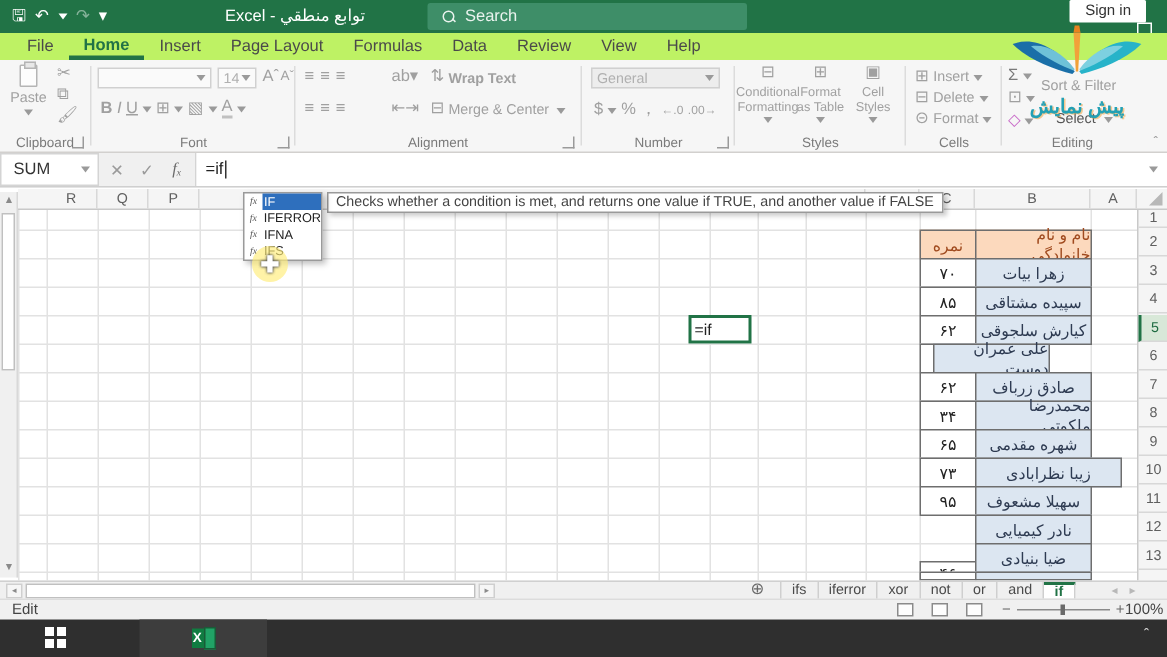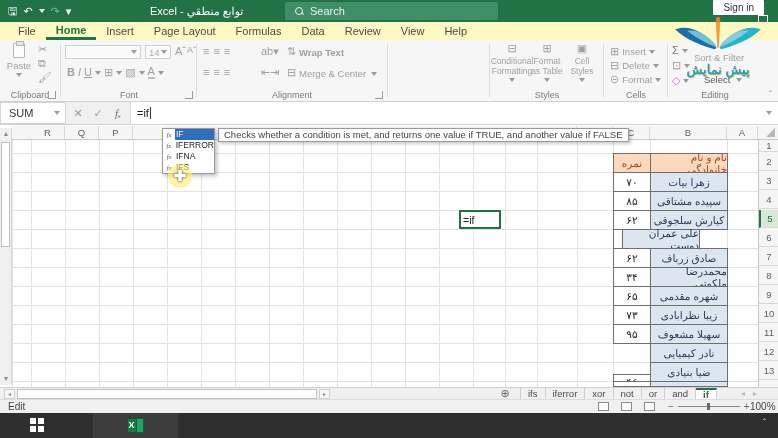--- a/index.html
+++ b/index.html
@@ -20,21 +20,21 @@
   .mag::before { content:""; position:absolute; left:0; top:0; width:6px; height:6px; border:1.2px solid #eaf3ee; border-radius:50%; }
   .mag::after { content:""; position:absolute; left:5.5px; top:5.5px; width:3px; height:1.2px; background:#eaf3ee; transform:rotate(45deg); }
   .winctl { position:absolute; right:0; top:0; height:22px; display:flex; align-items:flex-end;flex-direction:column; }
   .signin { background:#fff; color:#333; font-size:10px; padding:2px 10px; border-radius:1px; margin-right:14px; }
   .wbtn { width:30px; height:22px; display:flex; align-items:center; justify-content:center; font-size:11px; color:#fff; }
   .rect-icn { width:10px; height:8px; border:1px solid #fff; }
   .restore-icn { position:relative; width:9px; height:8px; border:1px solid #fff; }
   .restore-icn::before { content:""; position:absolute; left:2px; top:-3px; width:8px; height:7px; border:1px solid #fff; border-bottom:none; border-left:none; }
 
   
-  .menubar { position:absolute; left:0; top:22px; width:778px; height:18px; background:#fef9c3; display:flex; align-items:flex-end; padding-left:8px; gap:0; }
+  .menubar { position:absolute; left:0; top:22px; width:778px; height:18px; background:#bef264; display:flex; align-items:flex-end; padding-left:8px; gap:0; }
   .mtab { font-size:11px; color:#4a4a4a; padding:2px 10px 3px 10px; }
   .mtab.active { color:#217346; font-weight:bold; border-bottom:3px solid #217346; padding-bottom:1px; }
 
   
   .ribbon { position:absolute; left:0; top:40px; width:778px; height:62px; background:#f6f6f6; border-bottom:1px solid #d2d0ce; color:#9a9a9a; }
   .rgroup { position:absolute; top:0; height:61px; }
   .rg-label { position:absolute; bottom:1px; left:0; right:0; text-align:center; font-size:9px; color:#7a7a7a; }
   .rg-div { position:absolute; top:4px; width:1px; height:53px; background:#dcdcdc; }
   .launcher { position:absolute; bottom:2px; width:8px; height:8px; border-right:1px solid #9a9a9a; border-bottom:1px solid #9a9a9a; }
   .ric { font-size:11px; color:#a0a0a0; line-height:1; }
@@ -232,20 +232,36 @@
       <span class="ric" style="position:absolute; left:88px; top:6px;">⇅</span>
       <span class="rlabel" style="position:absolute; left:100px; top:7px;font-weight:bold;">Wrap Text</span>
       <span class="ric" style="position:absolute; left:88px; top:27px;">⊟</span>
       <span class="rlabel" style="position:absolute; left:100px; top:28px;">Merge &amp; Center</span>
       <span class="chev gray" style="position:absolute; left:172px; top:32px;"></span>
       <div class="rg-label">Alignment</div>
       <div class="launcher" style="right:2px;"></div>
     </div>
     <div class="rg-div" style="left:387px;"></div>
 
+    <div class="rgroup" style="left:390px; width:98px;">
+      <div class="combo" style="position:absolute; left:4px; top:5px; width:86px; background:#ededed;">
+          <span>General</span>
+          <span class="chev gray"></span>
+        </div>
+      <div class="minirow" style="position:absolute; left:6px; top:27px;">
+        <span class="ric">$</span>
+          <span class="chev gray"></span>
+        <span class="ric">%</span>
+        <span class="ric">，</span>
+        <span class="ric" style="font-size:8px;">←.0</span>
+        <span class="ric" style="font-size:8px;">.00→</span>
+      </div>
+      <div class="rg-label">Number</div>
+      <div class="launcher" style="right:2px;"></div>
+    </div>
     <div class="rg-div" style="left:489px;"></div>
 
     <div class="rgroup" style="left:492px; width:110px;">
       <div class="bigbtn" style="left:2px; width:36px;">
         <span class="ric">⊟</span>
         <span class="rlabel" style="text-align:center; font-size:8.5px;">Conditional Formatting</span>
           <span class="chev gray"></span>
       </div>
       <div class="bigbtn" style="left:38px; width:34px;">
         <span class="ric">⊞</span>
@@ -403,21 +419,21 @@
         <div class="tcell name rtl" style="left: 650px; top: 84px; width: 78px; height: 20px;">کیارش سلجوقی</div>
         <div class="tcell score rtl" style="left: 613px; top: 103px; width: 38px; height: 20px;">۷۳</div>
         <div class="tcell name rtl" style="left: 622px; top: 103px; width: 78px; height: 20px;">علی عمران دوست</div>
         <div class="tcell score rtl" style="left: 613px; top: 122px; width: 38px; height: 20px;">۶۲</div>
         <div class="tcell name rtl" style="left: 650px; top: 122px; width: 78px; height: 20px;">صادق زرباف</div>
         <div class="tcell score rtl" style="left: 613px; top: 141px; width: 38px; height: 20px;">۳۴</div>
         <div class="tcell name rtl" style="left: 650px; top: 141px; width: 78px; height: 20px;">محمدرضا ملکوتی</div>
         <div class="tcell score rtl" style="left: 613px; top: 160px; width: 38px; height: 20px;">۶۵</div>
         <div class="tcell name rtl" style="left: 650px; top: 160px; width: 78px; height: 20px;">شهره مقدمی</div>
         <div class="tcell score rtl" style="left: 613px; top: 179px; width: 38px; height: 20px;">۷۳</div>
-        <div class="tcell name rtl" style="left: 650px; top: 179px; width: 78px; height: 20px;">زیبا نظرابادی</div>
+        <div class="tcell name rtl" style="left: 650px; top: 179px; width: 98px; height: 20px;">زیبا نظرابادی</div>
         <div class="tcell score rtl" style="left: 613px; top: 198px; width: 38px; height: 20px;">۹۵</div>
         <div class="tcell name rtl" style="left: 650px; top: 198px; width: 78px; height: 20px;">سهیلا مشعوف</div>
         <div class="tcell score rtl" style="left: 633px; top: 217px; width: 62px; height: 20px; margin-left: 17px;">۹۰</div>
         <div class="tcell name rtl" style="left: 650px; top: 217px; width: 78px; height: 20px;">نادر کیمیایی</div>
         <div class="tcell score rtl" style="left: 613px; top: 248px; width: 38px; height: 16px; text-align: center;">۴۶</div>
         <div class="tcell name rtl" style="left: 650px; top: 236px; width: 78px; height: 20px;">ضیا بنیادی</div>
         <div class="tcell score rtl" style="left: 613px; top: 255px; width: 38px; height: 6px;"></div>
         <div class="tcell name rtl" style="left: 650px; top: 255px; width: 78px; height: 6px;"></div>
       </div>
 

